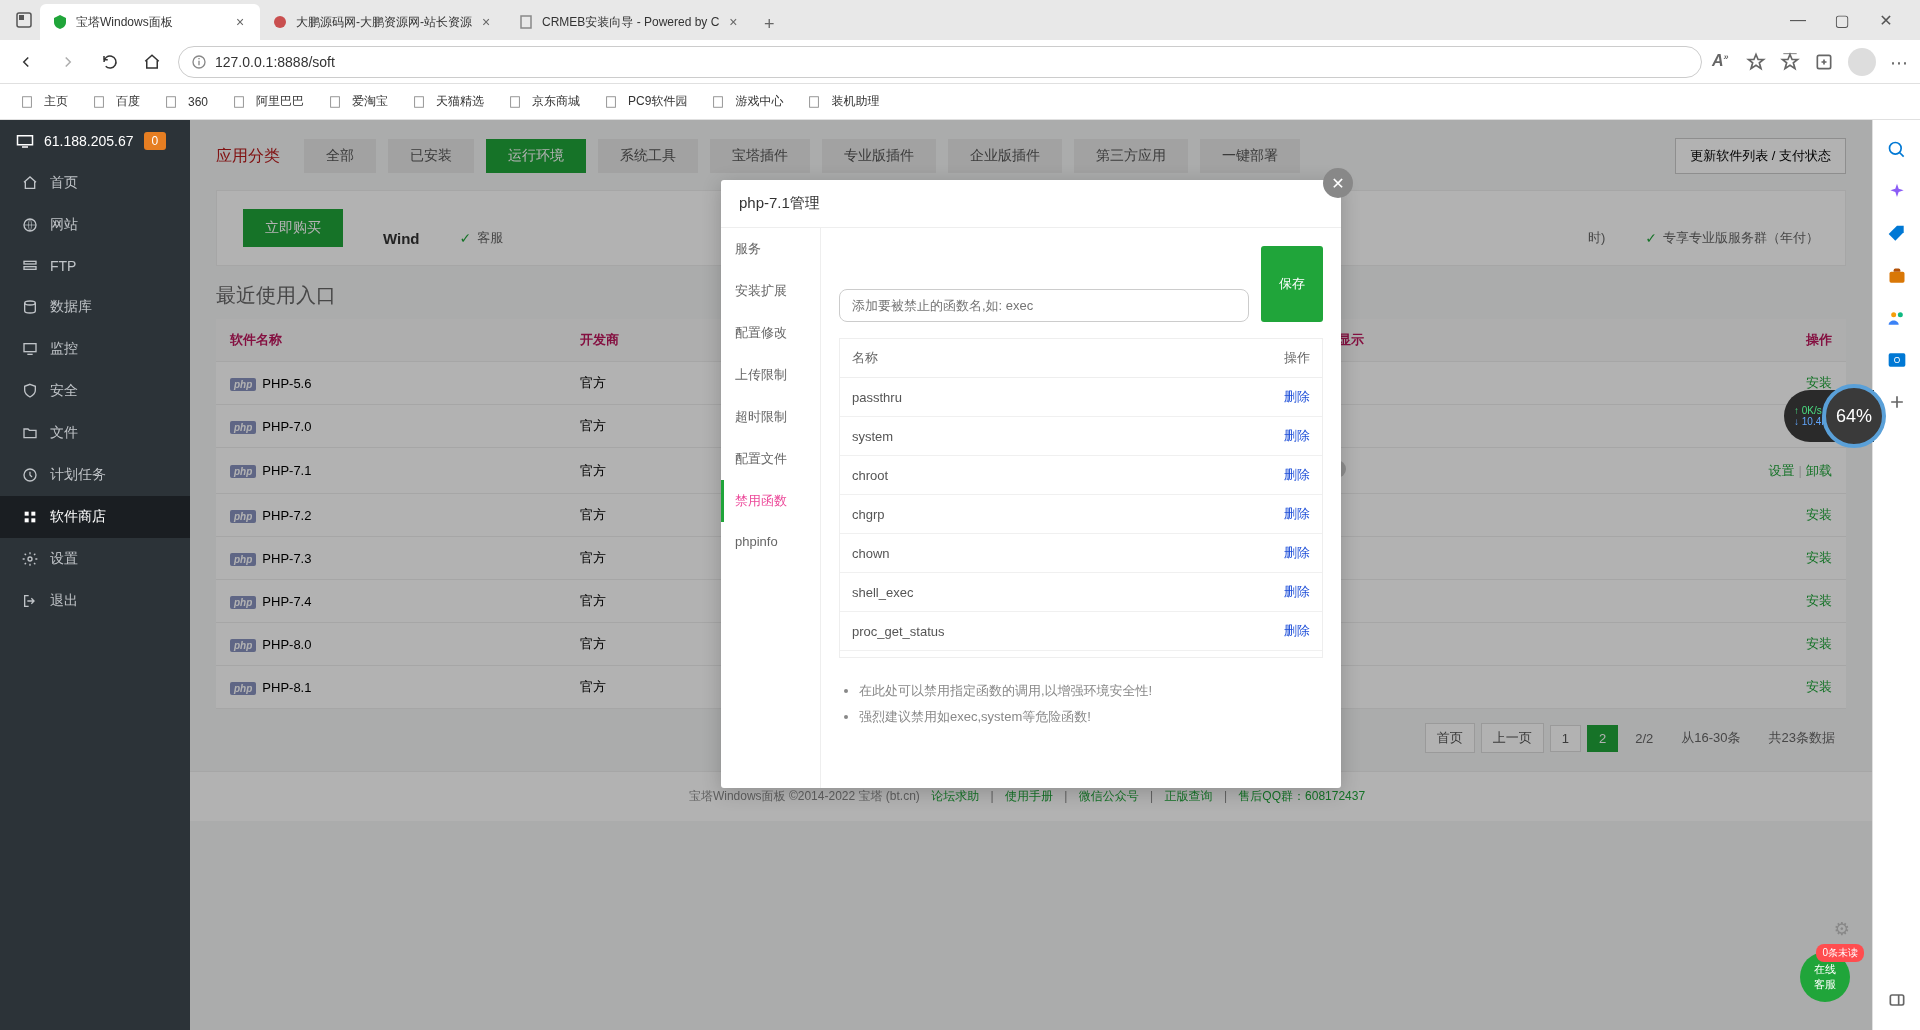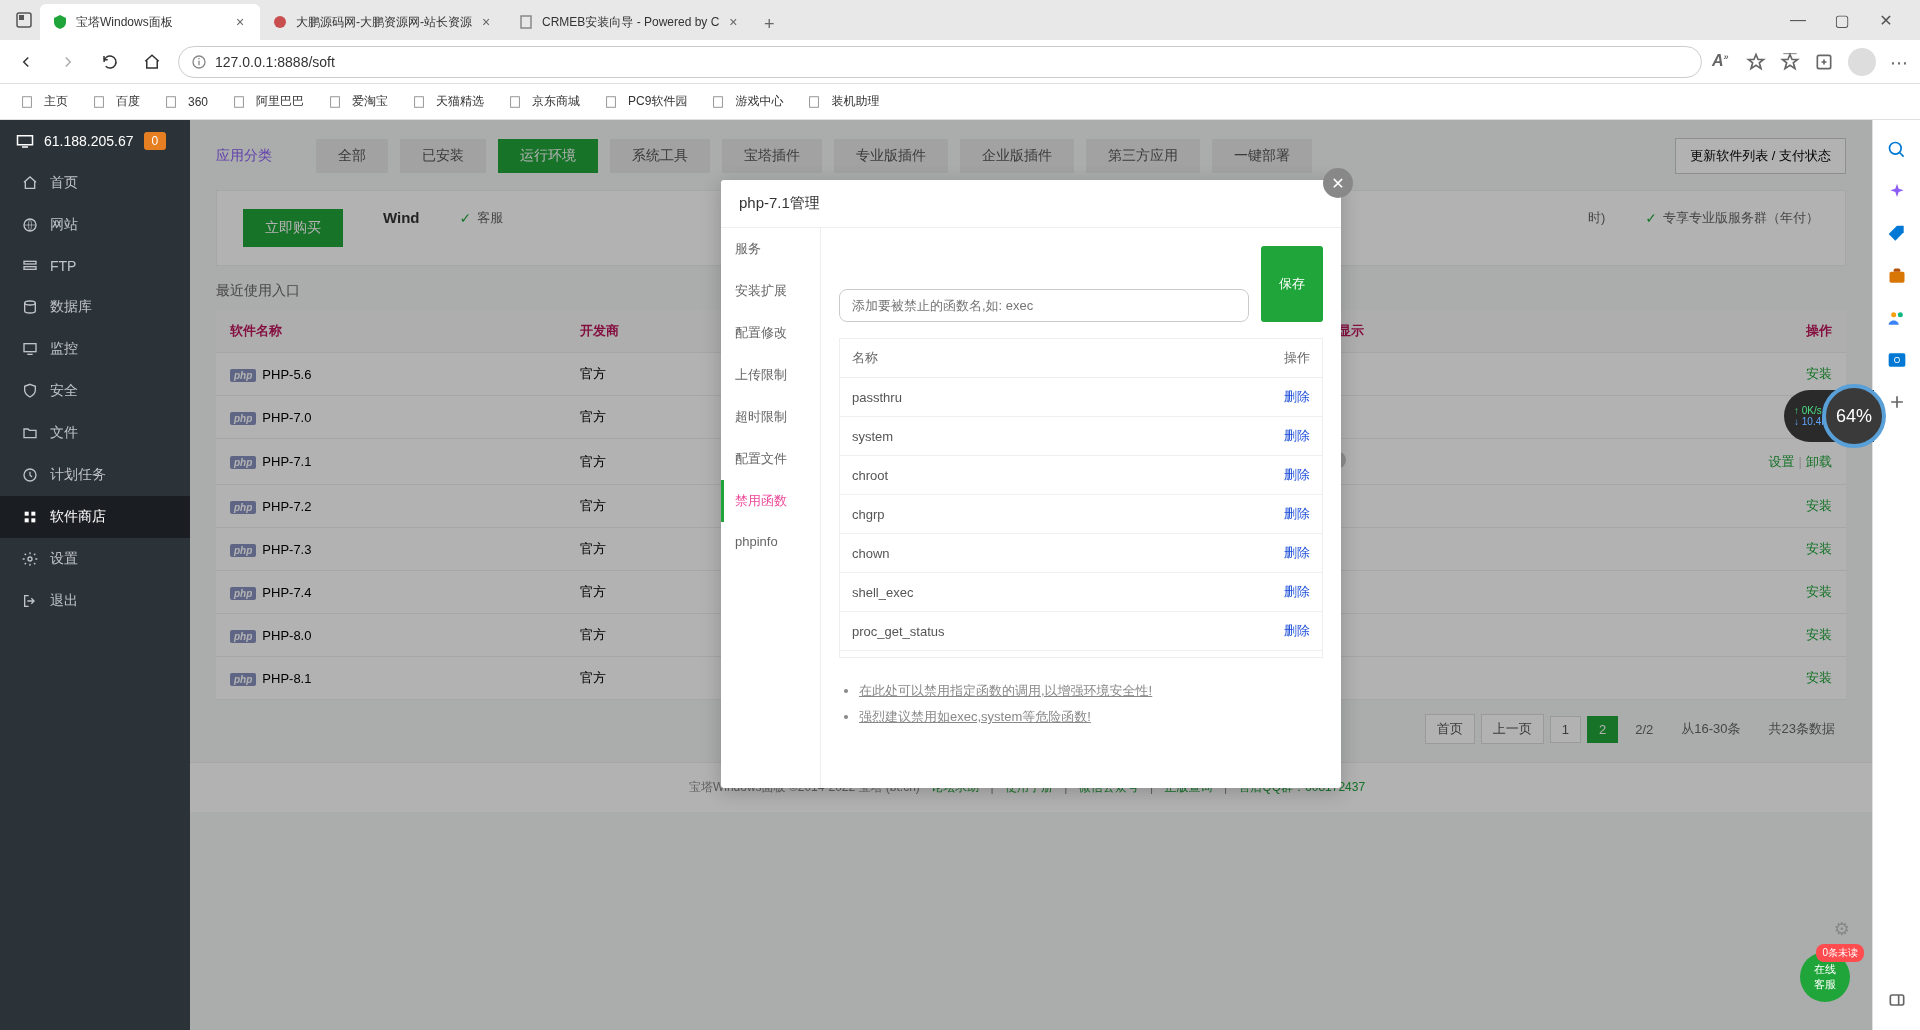--- a/index.html
+++ b/index.html
@@ -35,32 +35,32 @@
 .sidebar { width: 190px; background: #2c3338; color: #aaa; flex-shrink: 0; }
 .server-ip { padding: 12px 16px; display: flex; align-items: center; gap: 10px; font-size: 14px; color: #fff; }
 .ip-badge { background: #e67e22; color: #fff; padding: 2px 8px; border-radius: 3px; font-size: 12px; }
 .nav-item { display: flex; align-items: center; gap: 12px; padding: 12px 22px; font-size: 14px; cursor: pointer; color: #c0c4c8; }
 .nav-item.active { background: #1a1e22; color: #fff; }
 .nav-icon { width: 16px; height: 16px; }
 
 .content { flex: 1; background: #f5f6f7; overflow: auto; position: relative; }
 .content-inner { padding: 18px 26px; }
 .filter-bar { display: flex; align-items: center; gap: 12px; margin-bottom: 16px; }
-.filter-label { font-size: 14px; color: #8b5cf6; margin-right: 32px; }
+.filter-label { font-size: 16px; color: #b91c1c; margin-right: 12px; }
 .filter-btn { padding: 8px 22px; background: #e8e8e8; font-size: 14px; color: #555; cursor: pointer; border: none; }
 .filter-btn.active { background: #20a53a; color: #fff; }
 .update-btn { margin-left: auto; padding: 8px 14px; border: 1px solid #ccc; background: #fff; font-size: 13px; cursor: pointer; }
 
-.promo-bar { background: #fff; padding: 18px 26px; display: flex; align-items: flex-start; gap: 40px; margin-bottom: 16px; border: 1px solid #eee; }
+.promo-bar { background: #fff; padding: 18px 26px; display: flex; align-items: flex-end; gap: 40px; margin-bottom: 16px; border: 1px solid #eee; }
 .promo-btn { background: #20a53a; color: #fff; padding: 10px 22px; border: none; font-size: 14px; cursor: pointer; }
 .promo-title { font-size: 15px; font-weight: bold; color: #333; }
 .promo-item { display: flex; align-items: center; gap: 6px; font-size: 13px; color: #666; }
 .check { color: #20a53a; font-size: 14px; }
 
-.section-title { font-size: 14px; color: #666; margin-bottom: 10px; }
+.section-title { font-size: 20px; color: #666; margin-bottom: 10px; }
 .soft-table { width: 100%; border-collapse: collapse; background: #fff; }
 .soft-table th, .soft-table td { padding: 12px 14px; text-align: left; font-size: 13px; border-bottom: 1px solid #eee; }
 .soft-table th { background: #fafafa; color: #be185d; font-weight: bold; }
 .php-badge { background: #8892bf; color: #fff; padding: 1px 4px; font-size: 10px; border-radius: 2px; margin-right: 6px; font-style: italic; font-weight: bold; }
 .install-link { color: #20a53a; cursor: pointer; }
 .action-links { color: #20a53a; }
 .action-links span { cursor: pointer; }
 .sep { color: #ccc; margin: 0 4px; }
 .folder-ico { color: #f0ad4e; }
 .play-ico { color: #20a53a; }
@@ -89,21 +89,21 @@
 .modal-input-row { display: flex; gap: 12px; margin-bottom: 16px; }
 .modal-input { flex: 1; padding: 8px 12px; border: 1px solid #ccc; border-radius: 8px; font-size: 13px; margin-top: 43px; }
 .save-btn { background: #20a53a; color: #fff; padding: 8px 18px; border: none; border-radius: 3px; cursor: pointer; font-size: 13px; }
 .func-table { width: 100%; border-collapse: collapse; }
 .func-table th { padding: 10px 12px; text-align: left; font-size: 13px; color: #666; border-bottom: 1px solid #eee; font-weight: normal; }
 .func-table th:last-child { text-align: right; }
 .func-table td { padding: 10px 12px; font-size: 13px; color: #555; border-bottom: 1px solid #f0f0f0; }
 .func-table td:last-child { text-align: right; }
 .del-link { color: #1d4ed8; cursor: pointer; }
 .modal-tips { margin-top: 24px; padding-left: 20px; }
-.modal-tips li { font-size: 13px; color: #888; margin-bottom: 8px; list-style: disc; text-decoration: underline; }
+.modal-tips li { font-size: 13px; color: #888; margin-bottom: 8px; list-style: disc; }
 
 .right-rail { width: 48px; background: #fff; border-left: 1px solid #e0e0e0; display: flex; flex-direction: column; align-items: center; padding-top: 20px; gap: 22px; }
 .rail-icon { width: 20px; height: 20px; cursor: pointer; }
 
 .net-widget { position: fixed; right: 46px; top: 390px; width: 90px; height: 52px; background: #2a2a2a; border-radius: 26px 0 0 26px; display: flex; align-items: center; padding-left: 10px; color: #fff; font-size: 10px; }
 .net-circle { position: fixed; right: 34px; top: 384px; width: 64px; height: 64px; border-radius: 50%; background: #3a3a3a; border: 4px solid #5aa0d8; display: flex; align-items: center; justify-content: center; color: #fff; font-size: 18px; }
 
 .float-btn { position: fixed; right: 70px; bottom: 28px; width: 50px; height: 50px; border-radius: 50%; background: #20a53a; color: #fff; display: flex; flex-direction: column; align-items: center; justify-content: center; font-size: 11px; cursor: pointer; }
 .float-badge { position: absolute; top: -8px; right: -14px; background: #ff4d4f; color: #fff; font-size: 10px; padding: 2px 6px; border-radius: 8px; }
 .gear-float { position: fixed; right: 70px; bottom: 90px; color: #888; font-size: 18px; cursor: pointer; }

